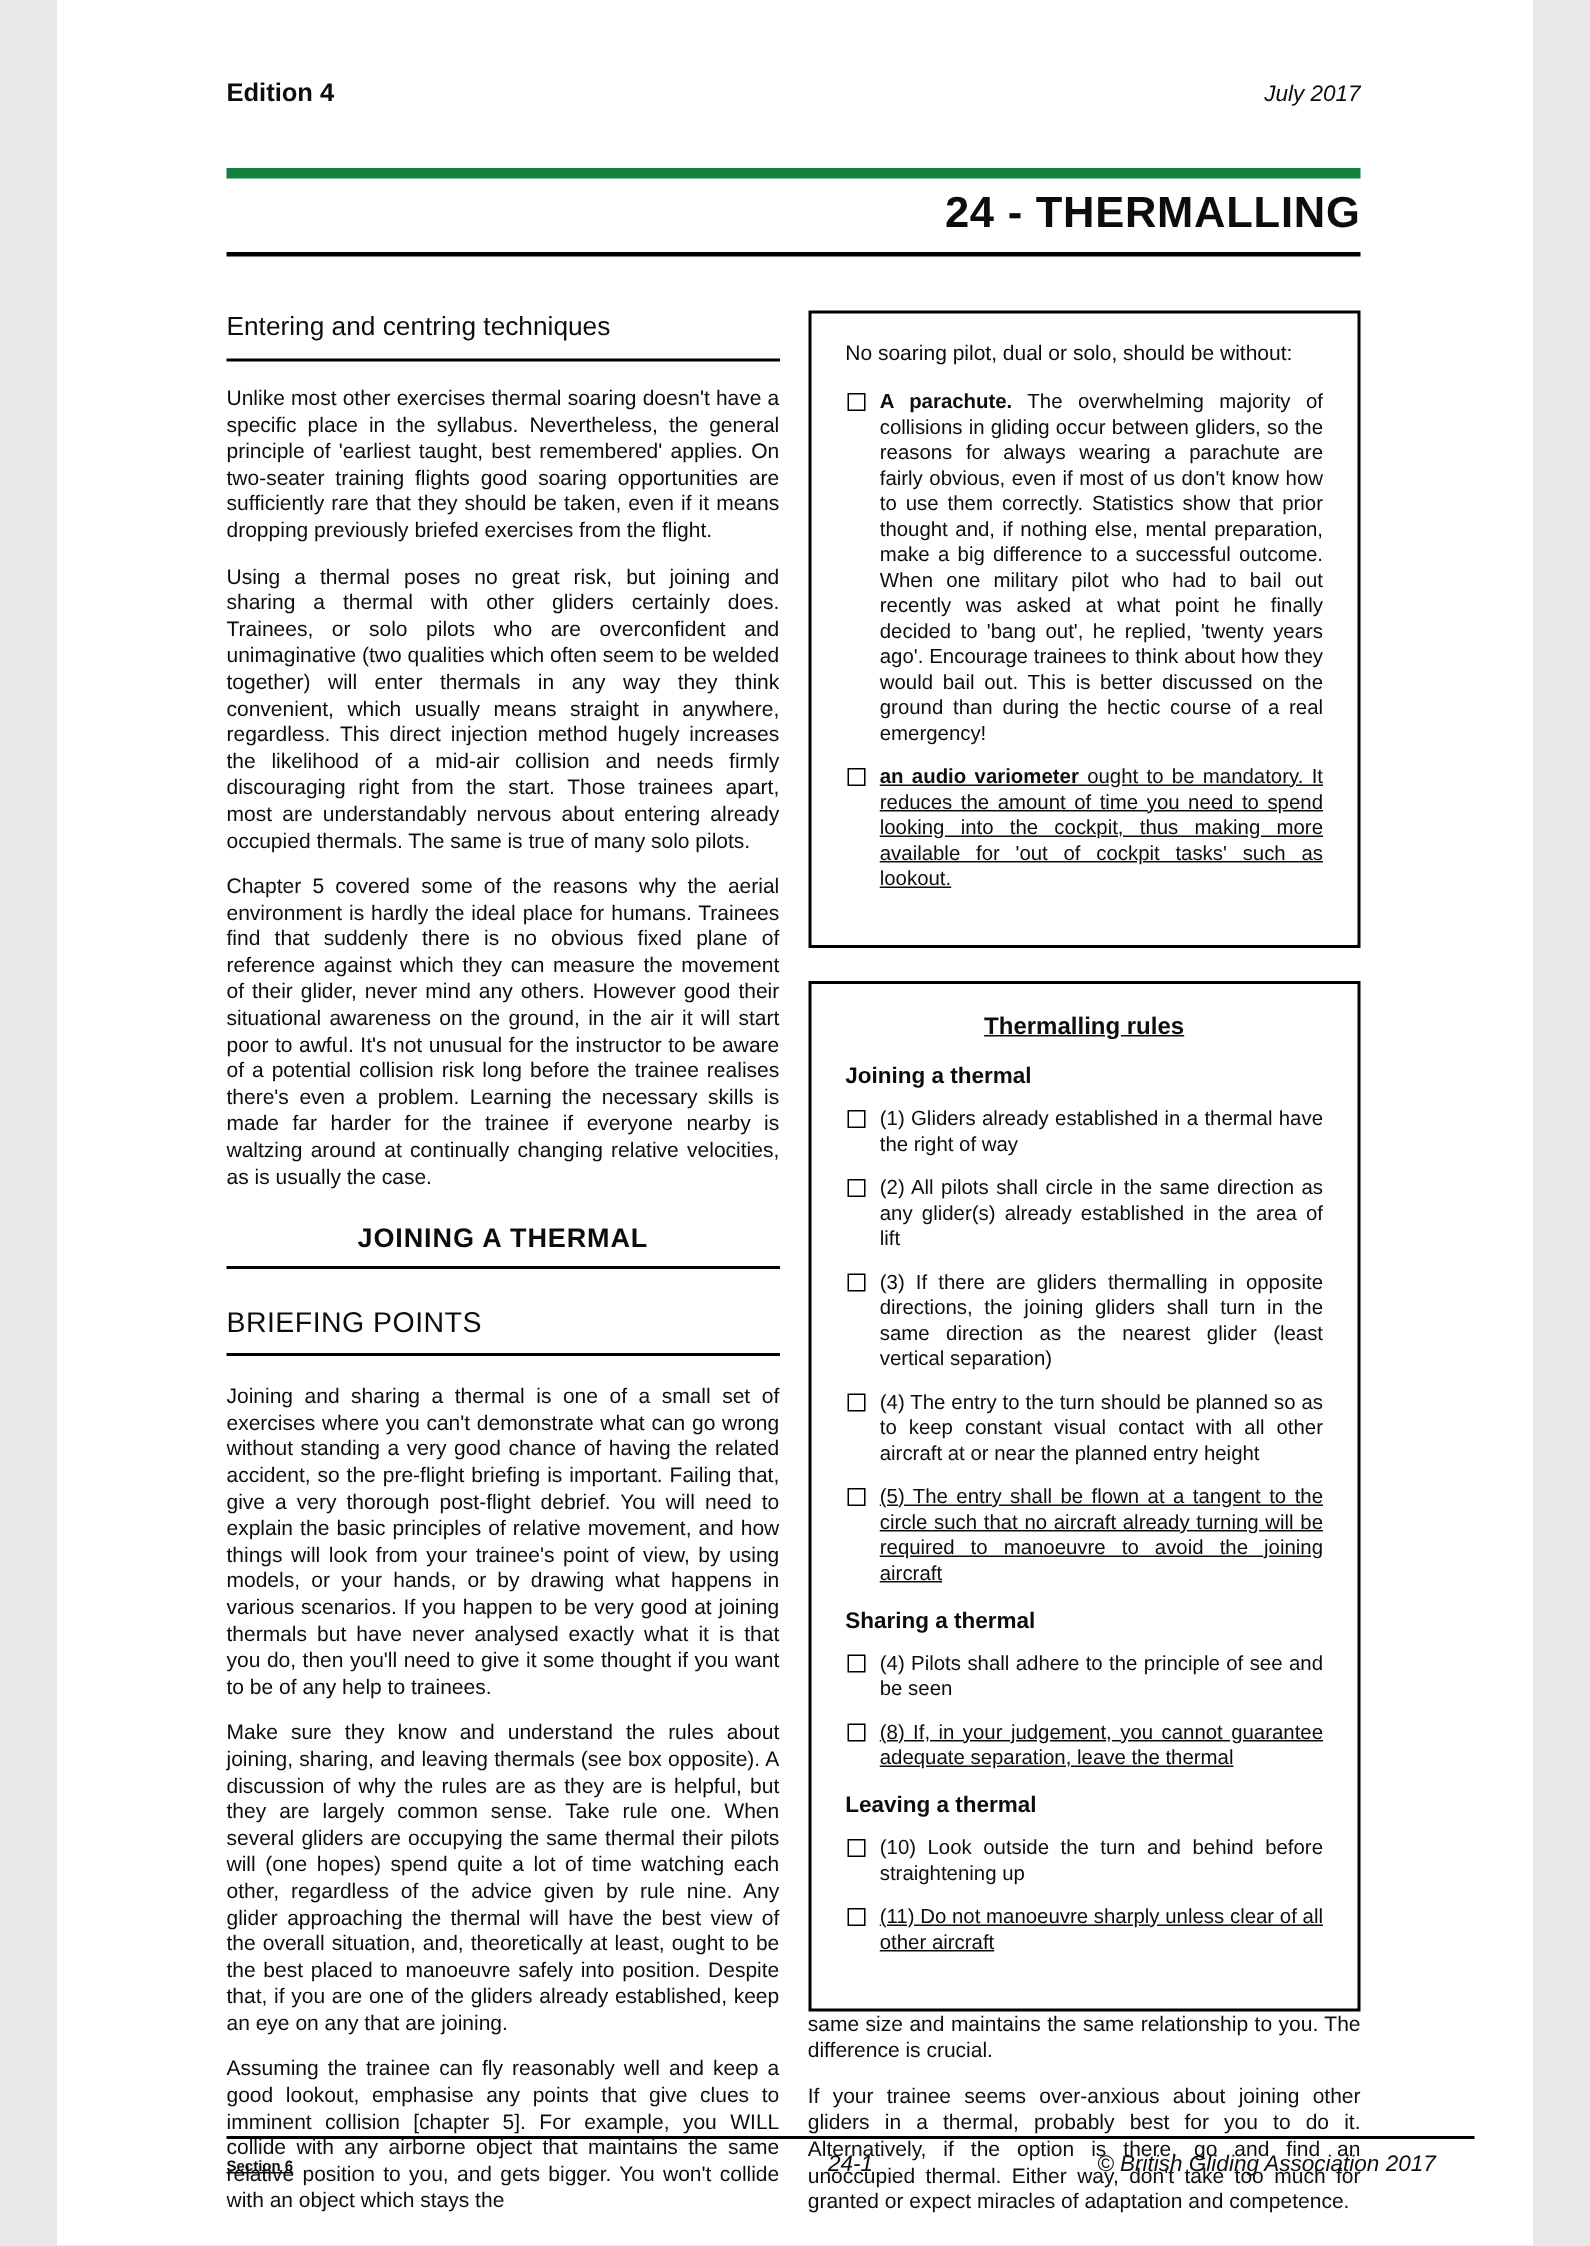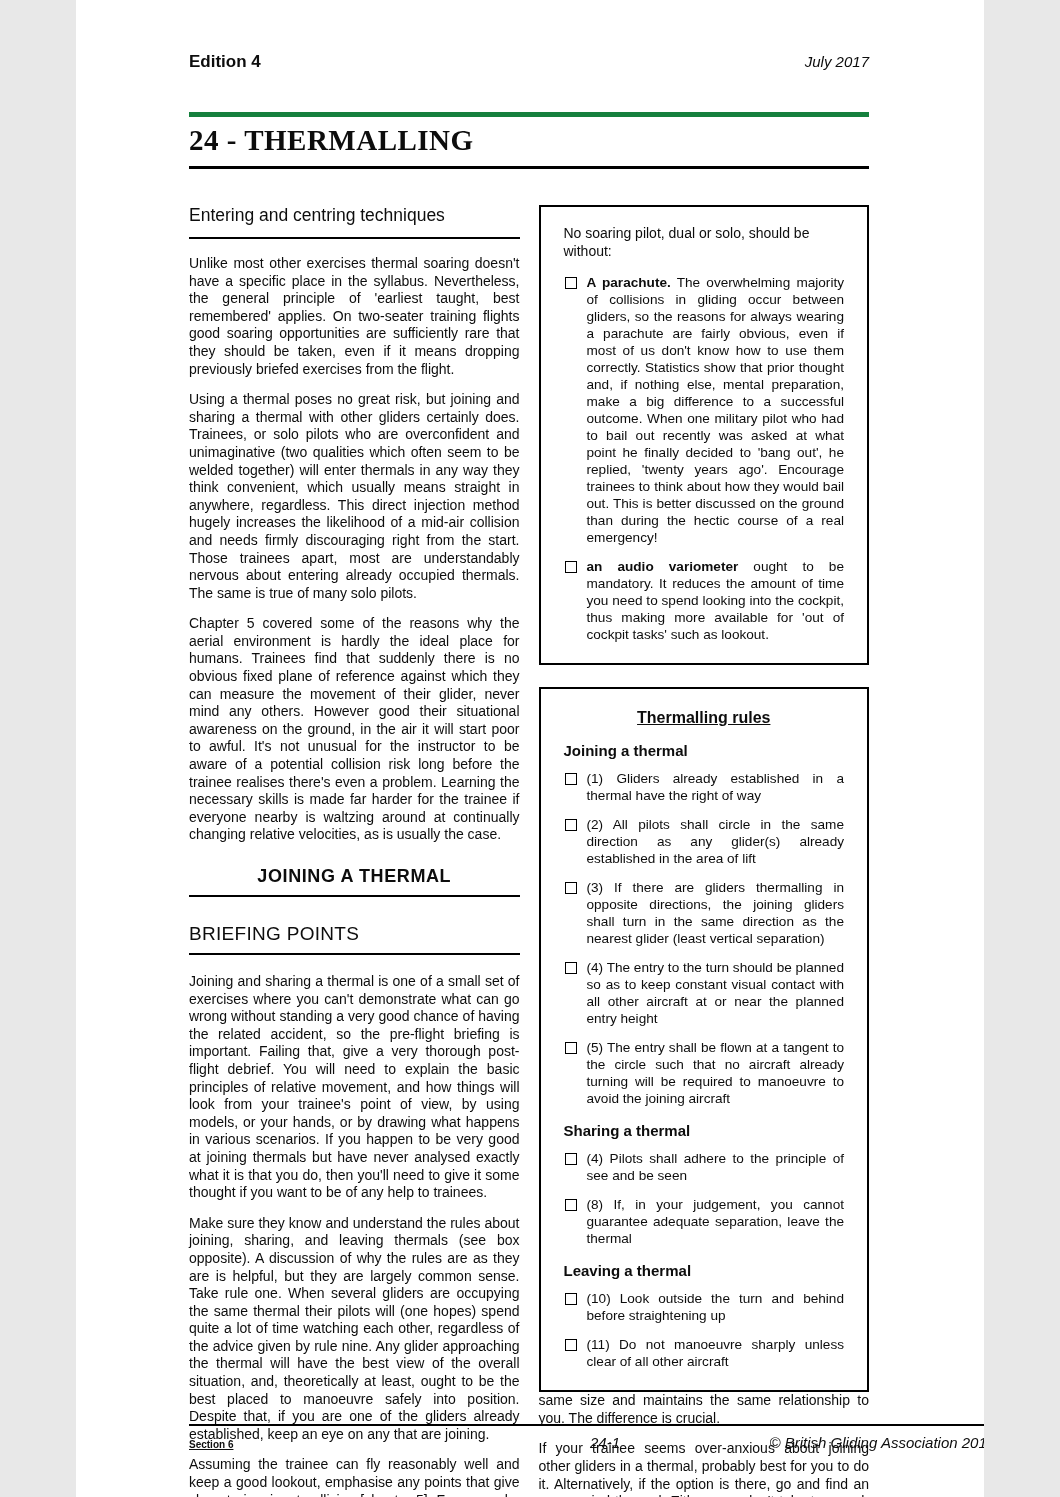--- a/index.html
+++ b/index.html
@@ -1,39 +1,38 @@
 <!DOCTYPE html>
 <html><head>
 <meta charset="utf-8">
 <style>
   html,body { margin:0; padding:0; background:#e8e8e8; }
   .page {
     position:relative;
-    width:908px; height:1497px;
+    width:984px; height:1497px;
     background:#ffffff;
     font-family:"Liberation Sans", sans-serif;
     color:#0d0d0d;
     overflow:hidden;
     margin:0 auto;
   }
   .content { padding:52px 115px 0 113px; }
 
   
   .hdr { display:flex; justify-content:space-between; align-items:baseline; }
   .hdr-edition { font-weight:700; font-size:17px; }
   .hdr-date { font-style:italic; font-size:15px; }
 
   
   .title-block {
     margin-top:40px;
-    border-top:5px solid #15803d;
+    border-top:7px solid #15803d;
     border-bottom:3px solid #000;
     padding:7px 0 9px;
-    text-align:left;
-    font-family:Liberation Serif, serif;
+    text-align:right;
   }
   .title-block h1 {
     margin:0; font-size:29px; font-weight:700; letter-spacing:0.5px;
   }
 
   
   .cols { display:flex; gap:19px; margin-top:36px; }
   .col { width:407px; }
   .col p {
     font-size:14px; line-height:17.6px; text-align:justify;
@@ -47,27 +46,27 @@
   .joining-head {
     text-align:center; font-weight:700; font-size:18px; letter-spacing:0.6px;
     border-bottom:2.5px solid #000; padding-bottom:8px; margin:22px 0 26px;
   }
   .briefing-head {
     font-size:19px; font-weight:400; letter-spacing:0.3px;
     border-bottom:2px solid #000; padding-bottom:8px; margin:0 0 18px;
   }
 
   
-  .box { border:2.5px solid #000; padding:18px 23px 20px; }
+  .box { border:2.5px solid #000; padding:18px 23px 36px; }
   .box + .box { margin-top:22px; }
   .box .intro { font-size:14px; margin:0 0 14px; text-align:left; }
 
   ul.checklist { list-style:none; margin:0; padding:0; }
   ul.checklist li { display:flex; margin:0 0 12px; }
-  ul.checklist li:last-child { margin-bottom:0; }
+  ul.checklist li:last-child { margin-bottom:0;text-decoration:underline; }
   .cb {
     flex:0 0 auto; width:10px; height:10px;
     border:1.6px solid #000; margin:3px 10px 0 1px; background:#fff;
   }
   .itext { flex:1; font-size:13.6px; line-height:17px; text-align:justify; }
   .itext b { font-weight:700;margin-top:34px; }
 
   .rules-title {
     text-align:center; font-weight:700; font-size:16px;
     text-decoration:underline; margin:2px 0 14px;

